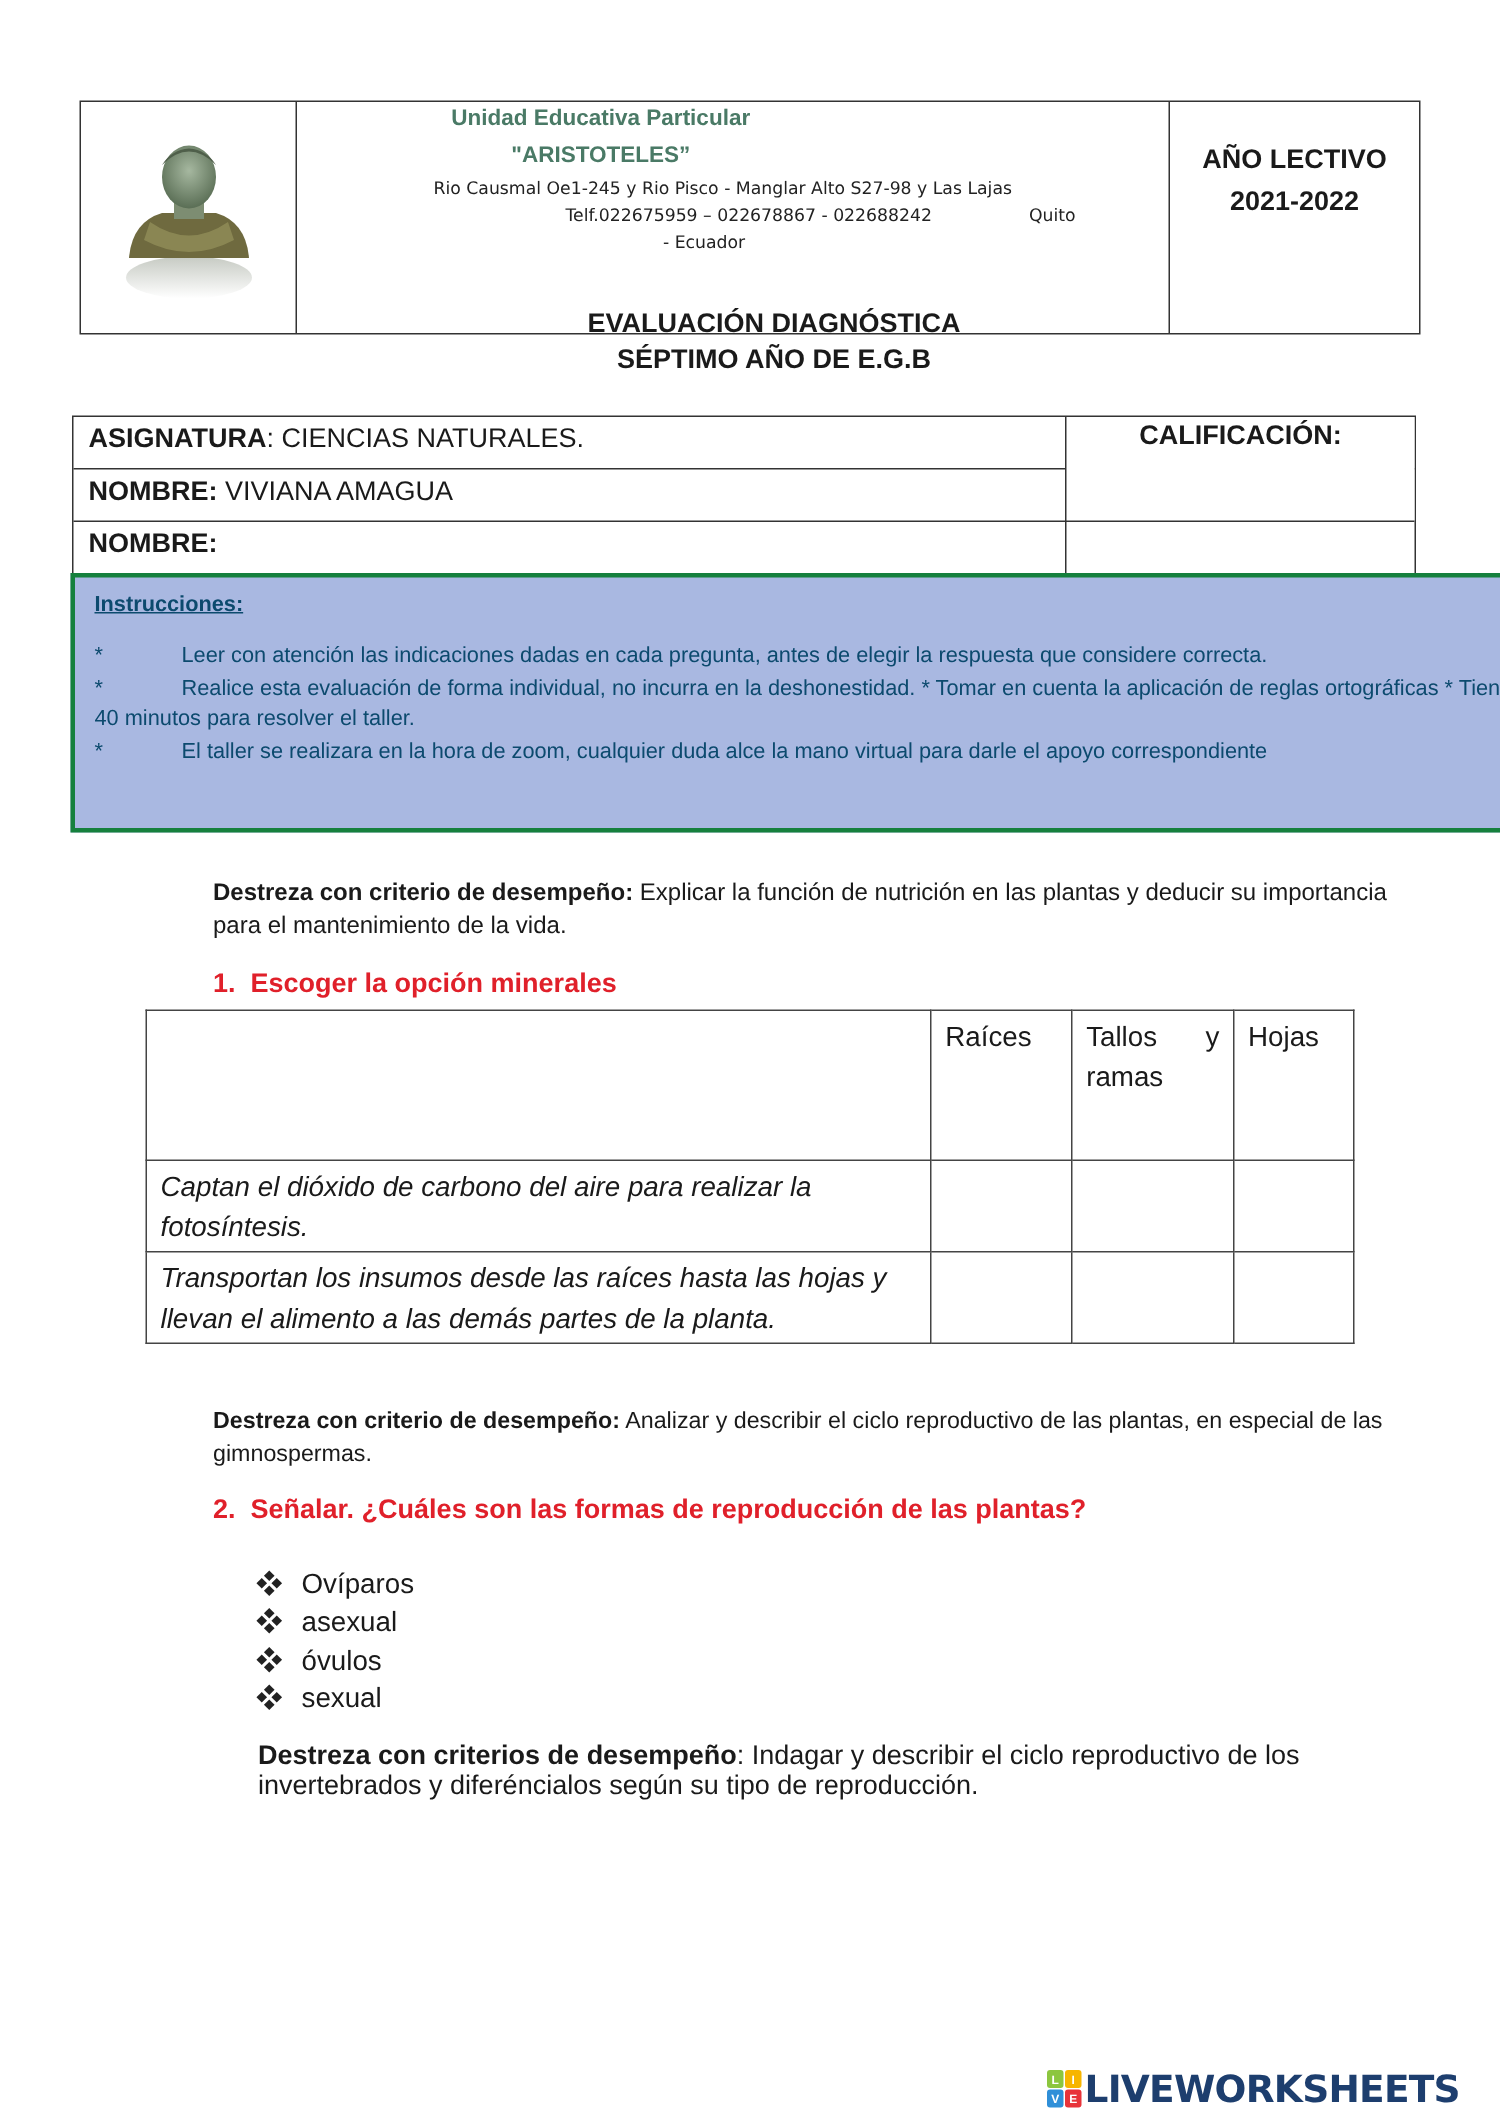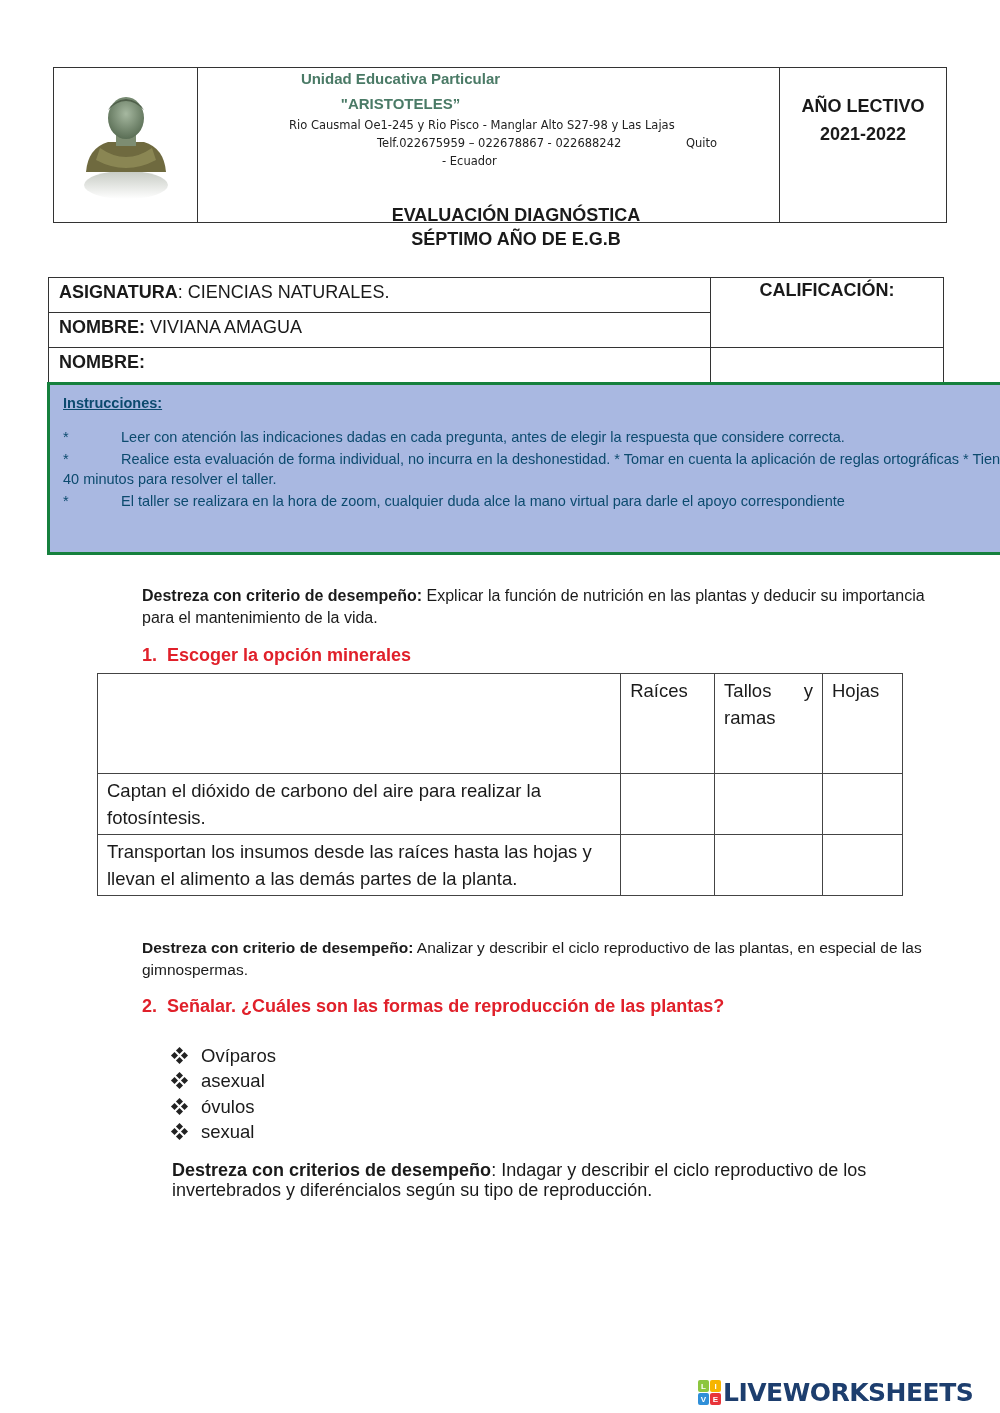--- a/index.html
+++ b/index.html
@@ -38,21 +38,21 @@
 
   
   .destreza { position: absolute; font-size: 16px; line-height: 22px; color: #1a1a1a; }
   .destreza b { font-weight: bold; }
   .q-title { position: absolute; font-size: 18px; font-weight: bold; color: #e0202a; }
 
   
   table.q1 { position: absolute; left: 97px; top: 673px; width: 806px; border-collapse: collapse; font-size: 18.5px; }
   table.q1 td { border: 1px solid #444; vertical-align: top; padding: 3px 9px; line-height: 27px; }
   table.q1 tr.head td { height: 100px; }
-  table.q1 tr.row td { height: 54px; }
+  table.q1 tr.row td { height: 54px; font-style: italic; }
 
   
   .opt-list { position: absolute; left: 172px; top: 1043px; list-style: none; font-size: 18.5px; }
   .opt-list li { height: 25.5px; display: flex; align-items: center; }
   .diamond { display: inline-block; width: 16px; height: 16px; margin-right: 13px; position: relative; }
   .diamond i { position: absolute; width: 5px; height: 5px; background: #222; transform: rotate(45deg); }
 
   
   .lw { position: absolute; left: 698px; top: 1378px; display: flex; align-items: center; }
   .lw-grid { display: grid; grid-template-columns: 11px 11px; grid-template-rows: 12px 12px; gap: 1px; margin-right: 2px; }

